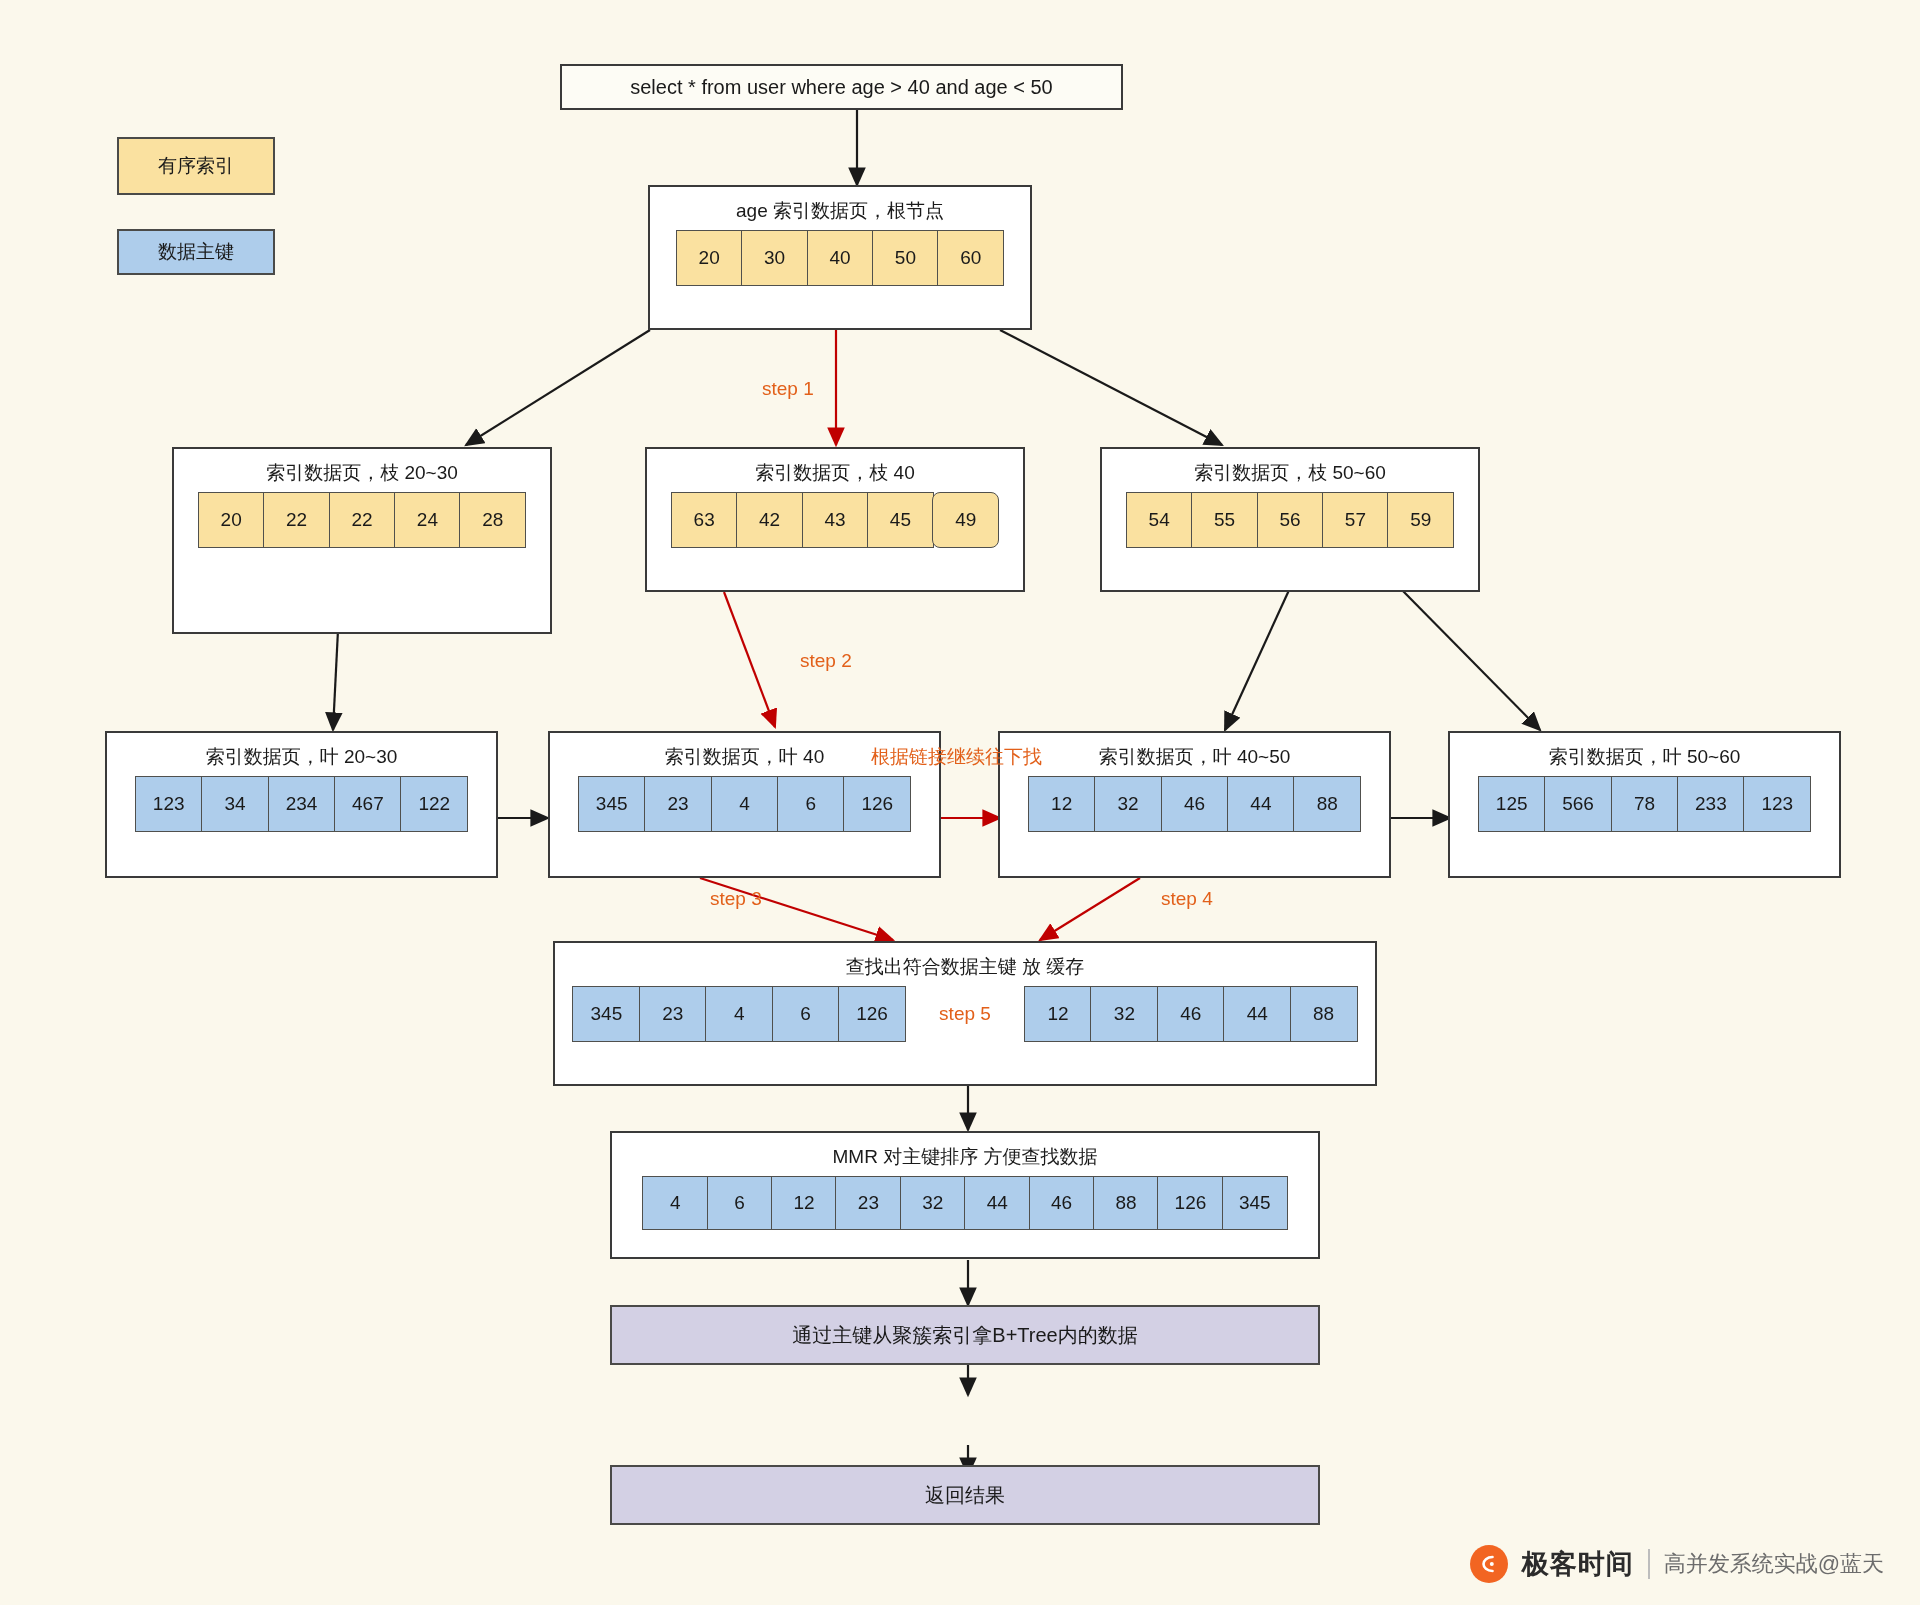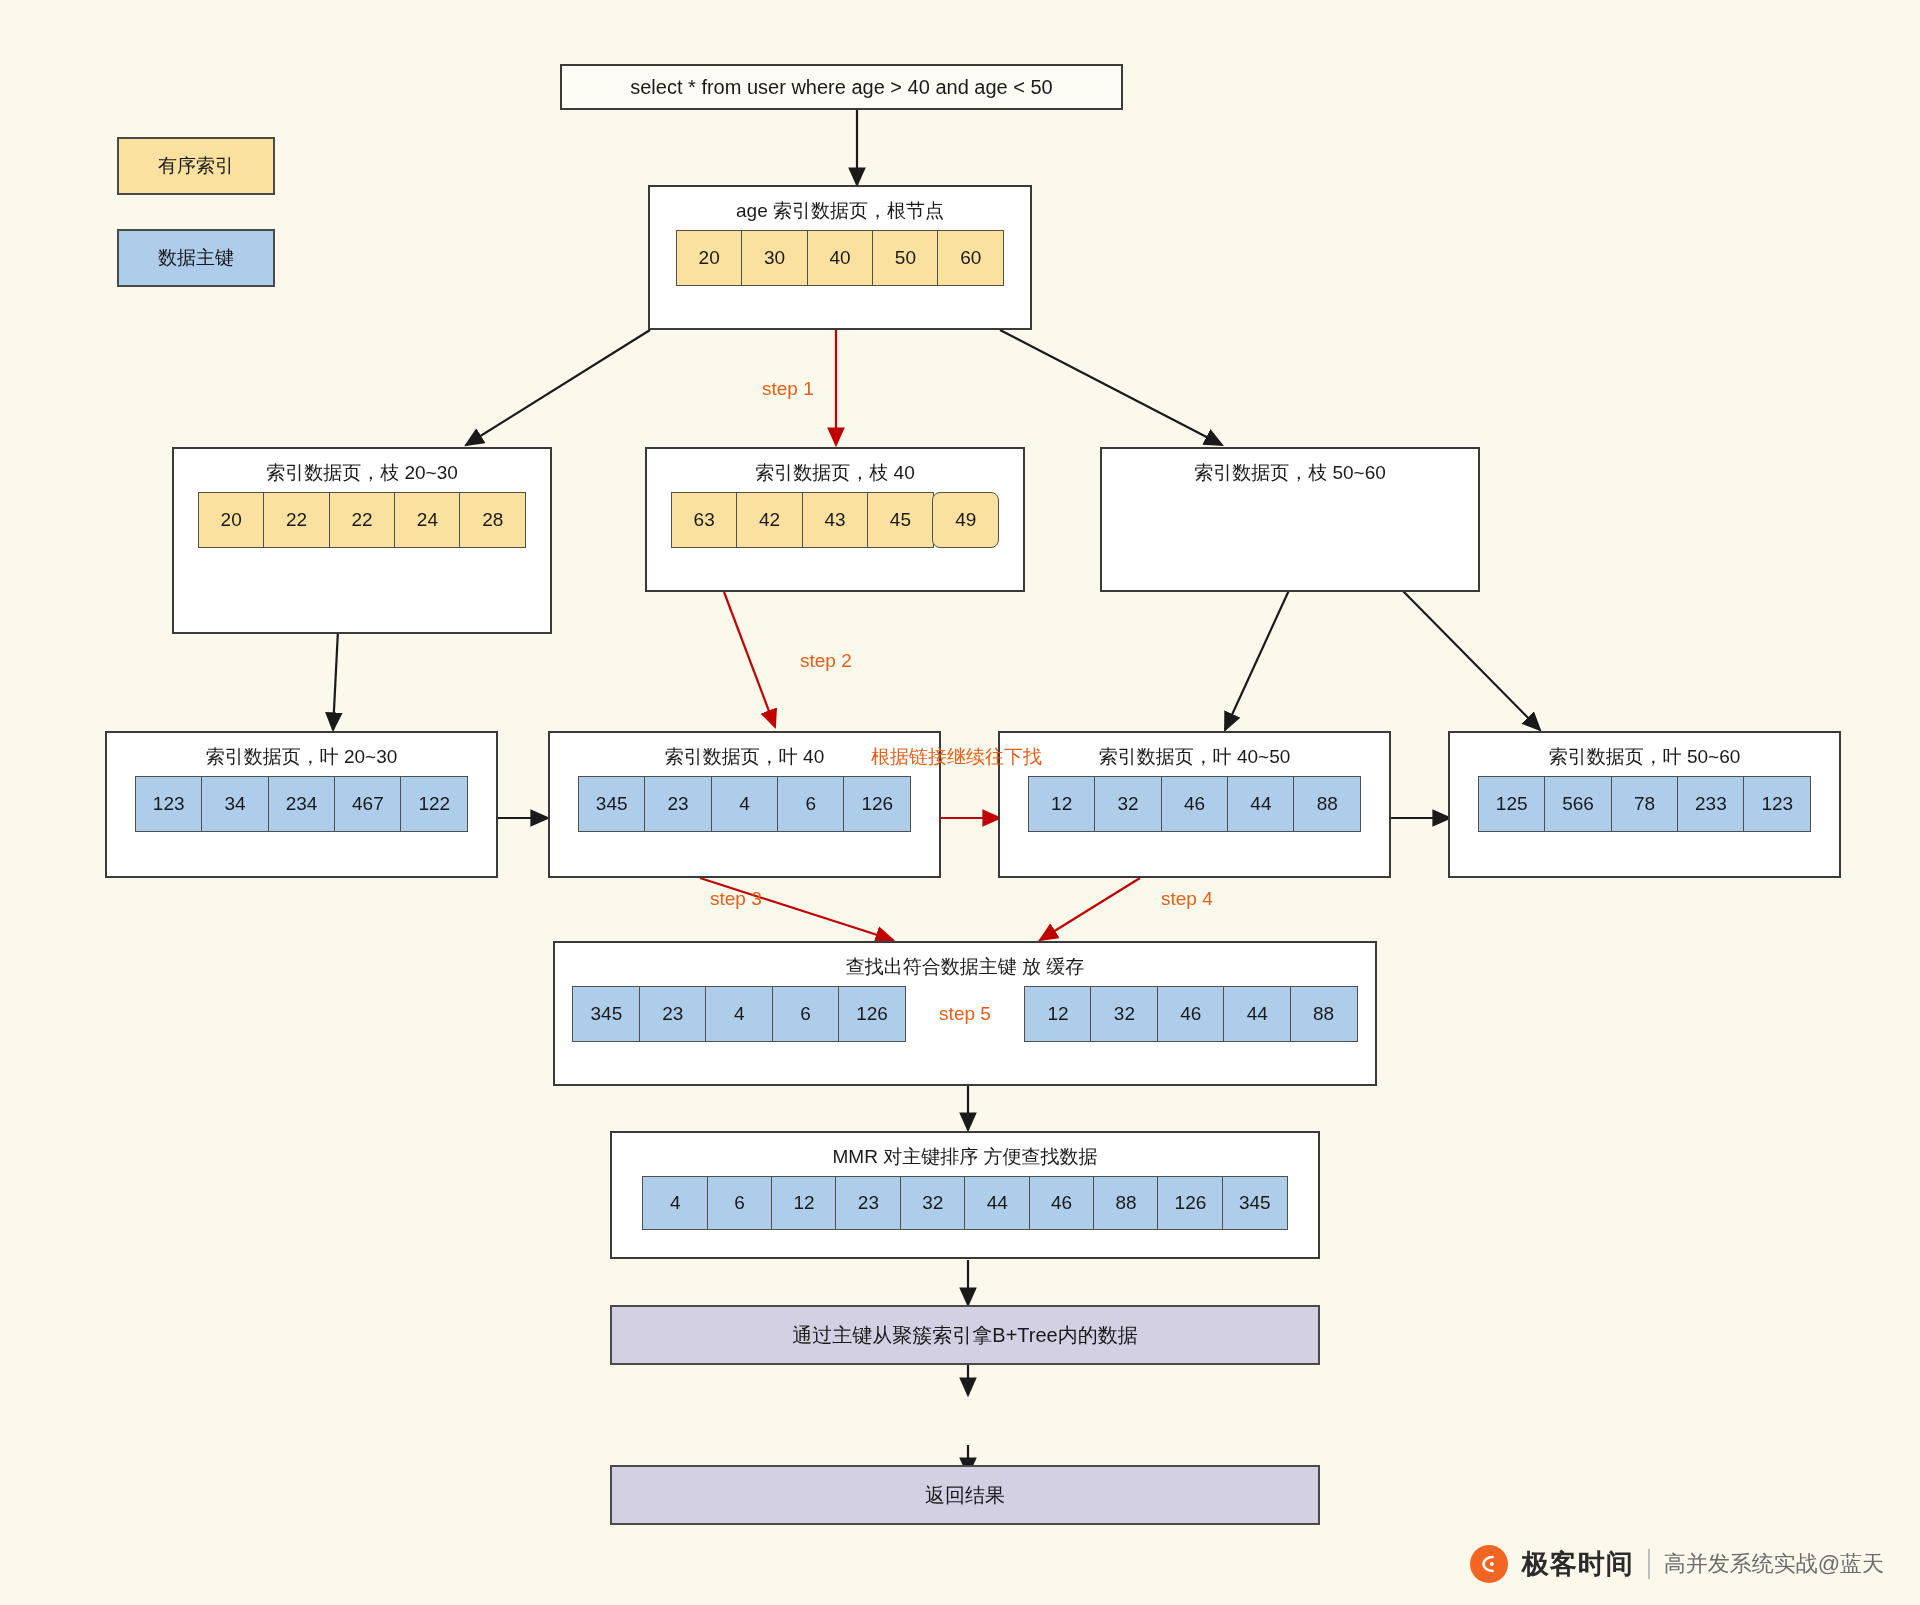--- a/index.html
+++ b/index.html
@@ -151,21 +151,21 @@
     <path d="M968,1260 L968,1305" stroke="#1a1a1a" stroke-width="2.2" fill="none" marker-end="url(#ah-black)"></path>
 
     <path d="M968,1365 L968,1395" stroke="#1a1a1a" stroke-width="2.2" fill="none" marker-end="url(#ah-black)"></path>
 
     <path d="M968,1445 L968,1475" stroke="#1a1a1a" stroke-width="2.2" fill="none" marker-end="url(#ah-black)"></path>
   </svg>
 
   <div class="legend-box legend-idx" style="left:117px;top:137px;width:158px;height:58px;">
     <span>有序索引</span>
   </div>
-  <div class="legend-box legend-pk" style="left:117px;top:229px;width:158px;height:58px;">
+  <div class="legend-box legend-pk" style="left:117px;top:229px;width:158px;height:46px;">
     <span>数据主键</span>
   </div>
 
   <div class="query-box" style="left:560px;top:64px;width:563px;height:46px;">
     <span>select * from user where age &gt; 40 and age &lt;  50</span>
   </div>
 
   <div class="page-box" style="position:absolute;left:648px;top:185px;width:384px;height:145px;">
     <div class="page-title">age 索引数据页，根节点</div>
     <div class="cells">
@@ -194,20 +194,27 @@
       <div class="cell idx" style="width:67px;height:56px;">63</div>
       <div class="cell idx" style="width:67px;height:56px;">42</div>
       <div class="cell idx" style="width:67px;height:56px;">43</div>
       <div class="cell idx" style="width:67px;height:56px;">45</div>
       <div class="cell idx" style="width:67px;height:56px;border-radius:8px;">49</div>
     </div>
   </div>
 
   <div class="page-box" style="position:absolute;left:1100px;top:447px;width:380px;height:145px;">
     <div class="page-title">索引数据页，枝 50~60</div>
+    <div class="cells">
+      <div class="cell idx" style="width:67px;height:56px;">54</div>
+      <div class="cell idx" style="width:67px;height:56px;">55</div>
+      <div class="cell idx" style="width:67px;height:56px;">56</div>
+      <div class="cell idx" style="width:67px;height:56px;">57</div>
+      <div class="cell idx" style="width:67px;height:56px;">59</div>
+    </div>
   </div>
 
   <div class="page-box" style="position:absolute;left:105px;top:731px;width:393px;height:147px;">
     <div class="page-title">索引数据页，叶 20~30</div>
     <div class="cells">
       <div class="cell pk" style="width:68px;height:56px;">123</div>
       <div class="cell pk" style="width:68px;height:56px;">34</div>
       <div class="cell pk" style="width:68px;height:56px;">234</div>
       <div class="cell pk" style="width:68px;height:56px;">467</div>
       <div class="cell pk" style="width:68px;height:56px;">122</div>

